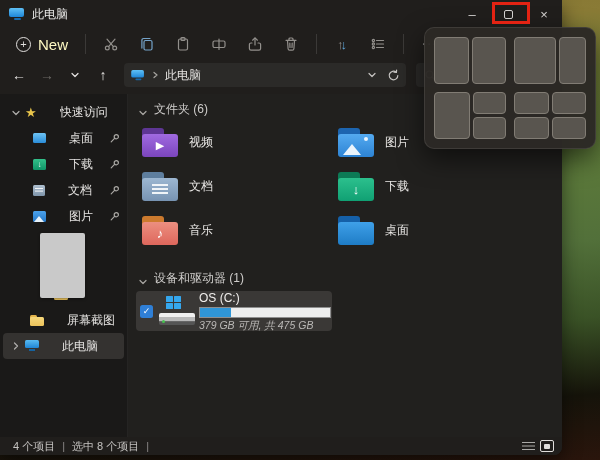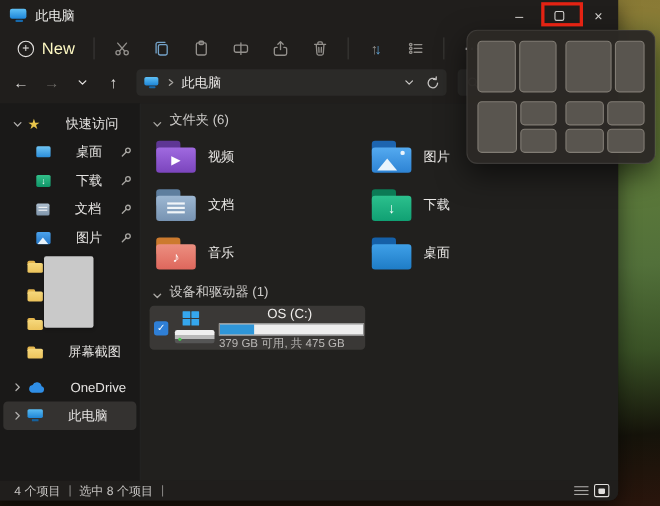--- a/index.html
+++ b/index.html
@@ -58,21 +58,21 @@
   .sidebar { width:128px; background:#1a1918; border-right:1px solid rgba(255,255,255,.05);
     padding-top:6px; position:relative; flex:0 0 auto; }
   .srow { height:26px; display:flex; align-items:center; font-size:12px; color:#e6e4e2;
     padding-left:8px; padding-right:4px; margin:0 3px; border-radius:4px; position:relative; }
   .srow .chev { width:14px; color:#b0aeac; display:flex; align-items:center; }
   .srow .lbl { margin-left:23px; white-space:nowrap; overflow:hidden; }
   .srow .pin { margin-left:auto; display:flex; }
   .srow.selected { background:#343230; }
   .srow.qa-header { height:25px; }
   .indent1 { padding-left:30px; }
-  .indent2 { padding-left:22px; }
+  .indent2 { padding-left:22px;justify-content:center; }
   .gap-top { margin-top:6px; }
 
   .ic-star { color:#e9c54b; font-size:13px; }
   .s-ic { flex:0 0 auto; }
   .s-monitor { width:14px; height:12px; }
   .s-monitor .scr { width:14px; height:8px; border-radius:1.5px; background:linear-gradient(180deg,#59bbf2,#1f86d6); }
   .s-monitor .std { width:6px; height:2px; background:#15629e; margin:1px auto 0; }
   .s-desk { width:13px; height:10px; border-radius:1.5px; background:linear-gradient(180deg,#6ec4f4,#2a8cd8); }
   .s-dl { width:13px; height:11px; border-radius:1.5px; background:linear-gradient(180deg,#33c08a,#0f9568);
     color:#fff; font-size:8px; line-height:11px; text-align:center; font-weight:bold; }
@@ -129,24 +129,24 @@
     font-size:9px; line-height:13px; text-align:center; flex:0 0 auto; }
   .drive-ic { width:36px; height:30px; margin:0 4px 0 6px; position:relative; flex:0 0 auto; }
   .winlogo { position:absolute; top:0; left:7px; width:15px; height:13px;
     display:grid; grid-template-columns:7px 7px; grid-template-rows:6px 6px; gap:1px; }
   .winlogo div { background:#35a7ee; border-radius:0.5px; }
   .drive-body { position:absolute; bottom:1px; left:0; width:36px; height:12px; border-radius:2px;
     background:linear-gradient(180deg,#f0f0f0 0 35%,#b9b9b9 36% 70%,#555 71% 100%); }
   .drive-body::after { content:""; position:absolute; left:3px; bottom:2px; width:3px; height:3px;
     border-radius:50%; background:#46c24e; }
   .drive-info { min-width:0; flex:1; }
-  .drive-name { font-size:12px; color:#f0eeec; line-height:13px;margin-left:44px; }
+  .drive-name { font-size:12px; color:#f0eeec; line-height:13px; }
   .usage-bar { margin-top:2px; width:132px; height:11px; background:#eeeeee; border:1px solid #8f8f8f; }
   .usage-fill { height:100%; background:#2f96d8; }
-  .usage-text { margin-top:2px; font-size:10.5px; color:#bab8b6; line-height:11px; }
+  .usage-text { margin-top:2px; font-size:10.5px; color:#bab8b6; line-height:11px;font-style:italic; }
 
   
   .statusbar { height:18px; flex:0 0 auto; display:flex; align-items:center;
     font-size:11px; color:#c6c4c2; padding:0 8px 0 13px; background:#201e1c; }
   .statusbar .sep { margin:0 7px; color:#8a8886; }
   .status-icons { margin-left:auto; display:flex; gap:5px; align-items:center; }
   .sv-list { width:13px; height:11px; position:relative; opacity:.8; }
   .sv-list::before { content:""; position:absolute; left:0; top:1px; width:13px; height:1.6px;
     background:#cfcdcb; box-shadow:0 3.5px 0 #cfcdcb, 0 7px 0 #cfcdcb; }
   .sv-thumb { width:14px; height:12px; border:1px solid #e0dedc; border-radius:2px;
@@ -375,31 +375,20 @@
         </div>
         <div class="srow indent2">
           <span class="s-ic s-folder"></span>
           <span class="lbl"></span>
         </div>
         <div class="srow indent2">
           <span class="s-ic s-folder"></span>
           <span class="lbl">屏幕截图</span>
         </div>
 
-        <div class="srow gap-top">
-          <span class="chev">
-              <svg class="stroke" width="10" height="10" viewBox="0 0 10 10">
-                <polyline points="3.5,2 6.5,5 3.5,8"></polyline>
-              </svg>
-            </span>
-          <svg width="16" height="11" viewBox="0 0 16 11">
-              <path d="M4 10h8.2a3 3 0 0 0 .6-5.9A4.3 4.3 0 0 0 4.6 3 3.6 3.6 0 0 0 4 10z" fill="#2f8ee6"></path>
-            </svg>
-          <span class="lbl">OneDrive</span>
-        </div>
         <div class="srow selected">
           <span class="chev">
               <svg class="stroke" width="10" height="10" viewBox="0 0 10 10">
                 <polyline points="3.5,2 6.5,5 3.5,8"></polyline>
               </svg>
             </span>
           <span class="s-ic s-monitor">
               <span class="scr" style="display:block"></span>
               <span class="std" style="display:block"></span>
             </span>
@@ -467,21 +456,21 @@
           </div>
           <div class="tile">
             <div class="folder-ic f-desktop">
                 <div class="tab"></div>
                 <div class="bodyp"></div>
               </div>
             <span class="tile-label">桌面</span>
           </div>
         </div>
 
-        <div class="sec-header" style="margin-top:2px">
+        <div class="sec-header" style="margin-top:15px">
           <span class="chev">
               <svg class="stroke" width="10" height="10" viewBox="0 0 10 10">
                 <polyline points="2,3.5 5,6.5 8,3.5"></polyline>
               </svg>
             </span>
           <span>设备和驱动器 (1)</span>
         </div>
 
         <div class="drive-row">
           <span class="checkbox">✓</span>

